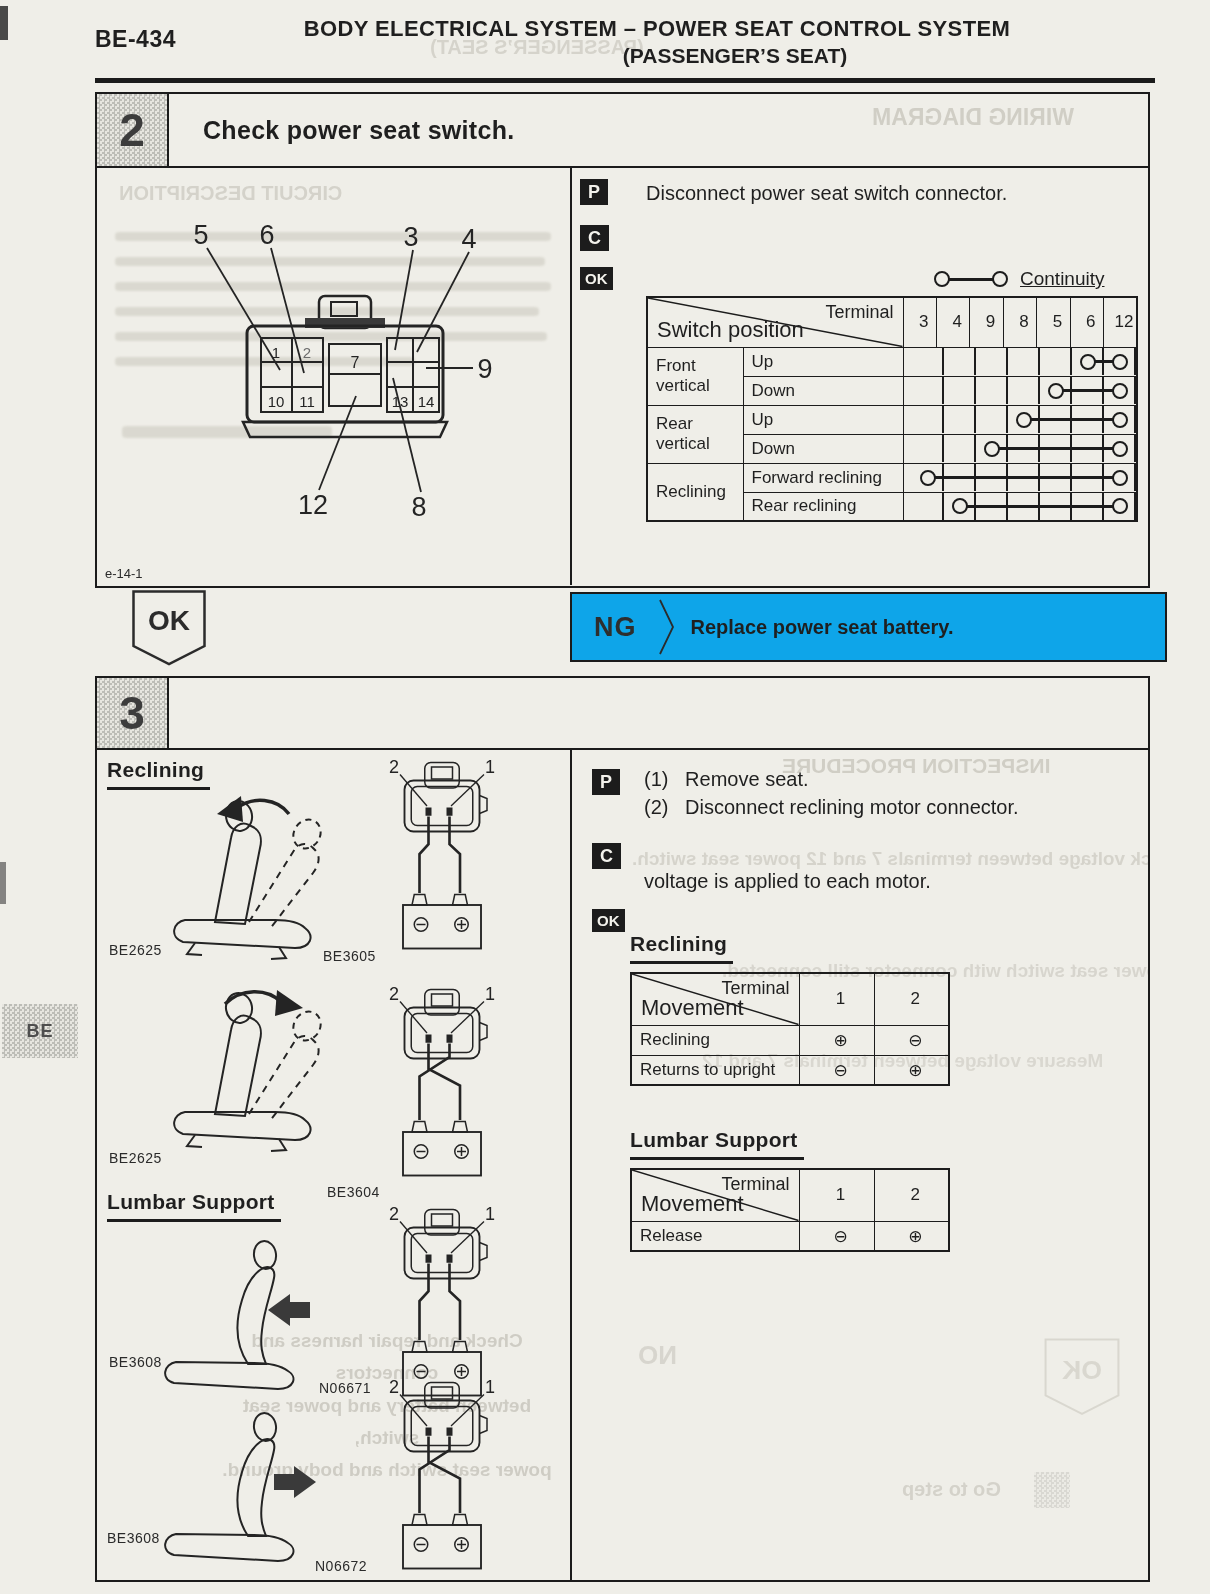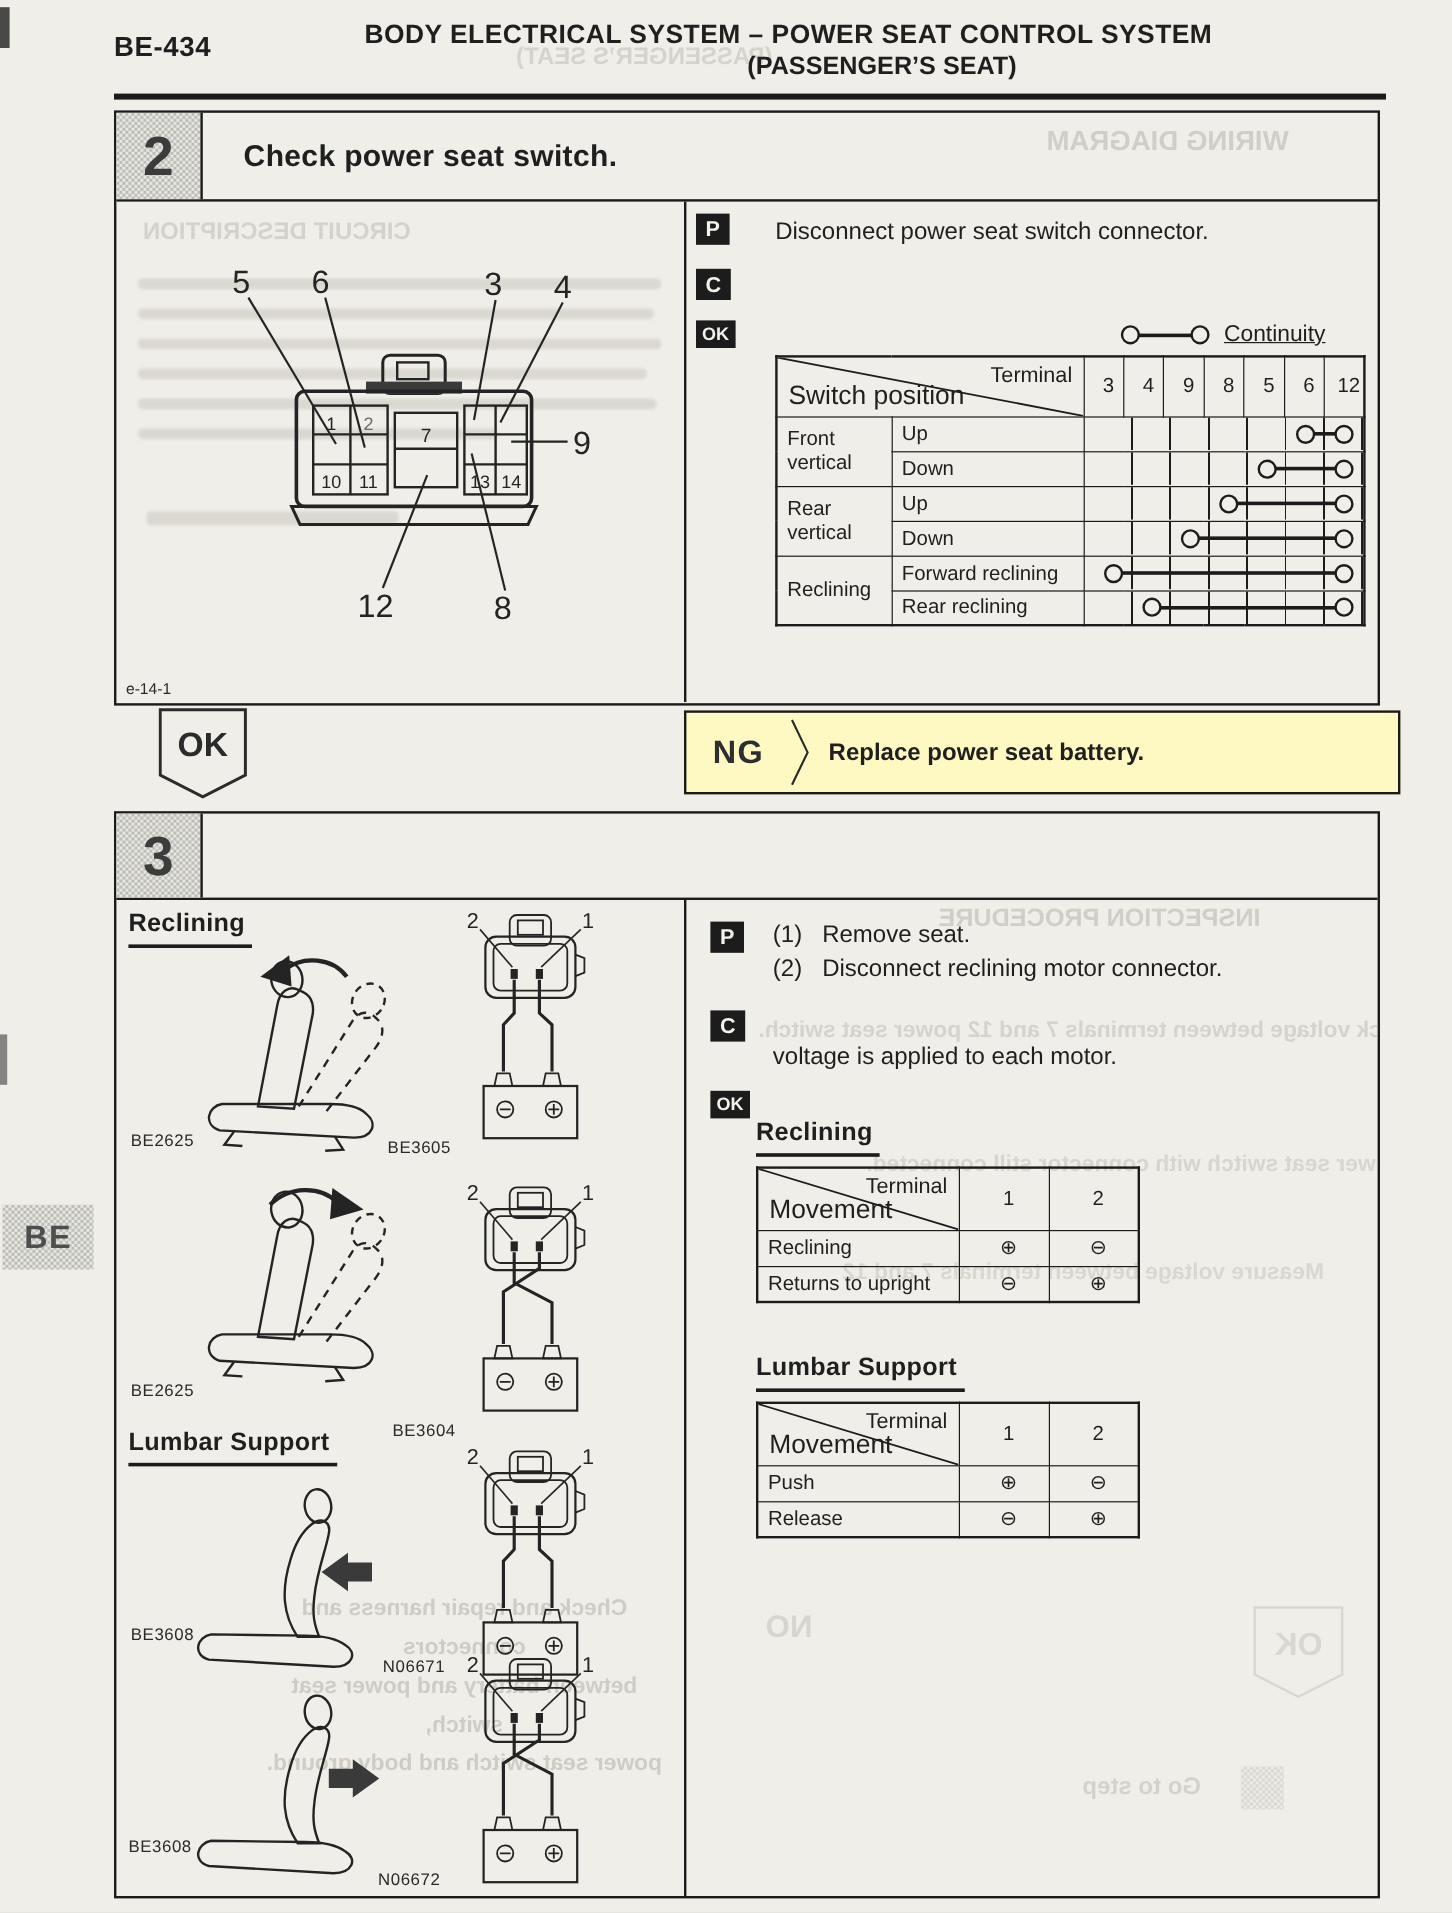--- a/index.html
+++ b/index.html
@@ -43,33 +43,33 @@
   td.term-cell{padding:0;}
   .term-strip{position:relative;height:100%;min-height:27px;
     background-image:repeating-linear-gradient(to right,transparent 0,transparent calc(100%/7 - 1.5px),#1c1c1c calc(100%/7 - 1.5px),#1c1c1c calc(100%/7));}
   .conn-line{position:absolute;top:50%;height:2.5px;margin-top:-1.25px;background:#1c1c1c;}
   .conn-dot{position:absolute;top:50%;width:16px;height:16px;margin-top:-8px;border:2.5px solid #1c1c1c;
             border-radius:50%;background:#efeee8;box-sizing:border-box;}
   td.sym{text-align:center;padding:0;font-family:"DejaVu Sans",sans-serif;font-size:21px;}
   
   .ok-flag{position:absolute;left:132px;top:590px;width:74px;height:76px;}
   .ng-box{position:absolute;left:570px;top:592px;width:597px;height:70px;border:2px solid #1b1b1b;
-          box-sizing:border-box;display:flex;align-items:center;background:#fef9c3;}
+          box-sizing:border-box;display:flex;align-items:center;background:#0ea5e9;}
   .ng-label{font-size:27px;font-weight:bold;color:#2e2e2e;margin-left:22px;letter-spacing:1px;}
   .ng-chevron{margin:0 16px 0 22px;}
   .ng-text{font-size:20px;font-weight:bold;}
   
   .subhead{position:absolute;font-size:21px;font-weight:bold;border-bottom:3px solid #1c1c1c;
            padding:0 6px 5px 0;letter-spacing:.3px;}
   .figlabel{position:absolute;font-size:14px;color:#2a2a2a;letter-spacing:.5px;}
   .fig{position:absolute;}
   .caption{position:absolute;left:8px;bottom:4px;font-size:13px;color:#2a2a2a;}
   
   .be-tab{position:absolute;left:2px;top:1004px;width:76px;height:54px;display:flex;align-items:center;
-          justify-content:center;font-size:27px;font-weight:bold;color:#4e4e4e;letter-spacing:1px;}
+          justify-content:center;font-size:18px;font-weight:bold;color:#4e4e4e;letter-spacing:1px;}
   .edge-mark{position:absolute;background:#2c2c2c;}
   
   .ghost{position:absolute;color:#a39f93;opacity:.5;transform:scaleX(-1);font-weight:bold;
          filter:blur(.6px);white-space:nowrap;}
   .gbar{position:absolute;height:9px;background:#c7c4b9;opacity:.5;filter:blur(1.3px);border-radius:4px;}
   .ghost-pent{position:absolute;opacity:.4;}
   svg text{font-family:"Liberation Sans",sans-serif;}
 </style>
 </head>
 <body>
@@ -524,25 +524,20 @@
               <svg viewBox="0 0 100 100" preserveAspectRatio="none">
                     <line x1="0" y1="0" x2="100" y2="100" stroke="#1c1c1c" stroke-width="1.5" vector-effect="non-scaling-stroke"></line>
                   </svg>
               <span class="diag-top">Terminal</span>
               <span class="diag-bot">Movement</span>
             </td>
             <td class="tnum">1</td>
             <td class="tnum">2</td>
           </tr>
           <tr style="height:30px;">
-            <td>Push</td>
-            <td class="sym">⊕</td>
-            <td class="sym">⊖</td>
-          </tr>
-          <tr style="height:30px;">
             <td>Release</td>
             <td class="sym">⊖</td>
             <td class="sym">⊕</td>
           </tr>
         </tbody>
           </table>
 
         <div class="ghost" style="left:66px;top:590px;font-size:26px;opacity:.3;">NO</div>
         <div class="ghost-pent" style="left:470px;top:588px;">
           <svg width="80" height="78" viewBox="0 0 74 76">

